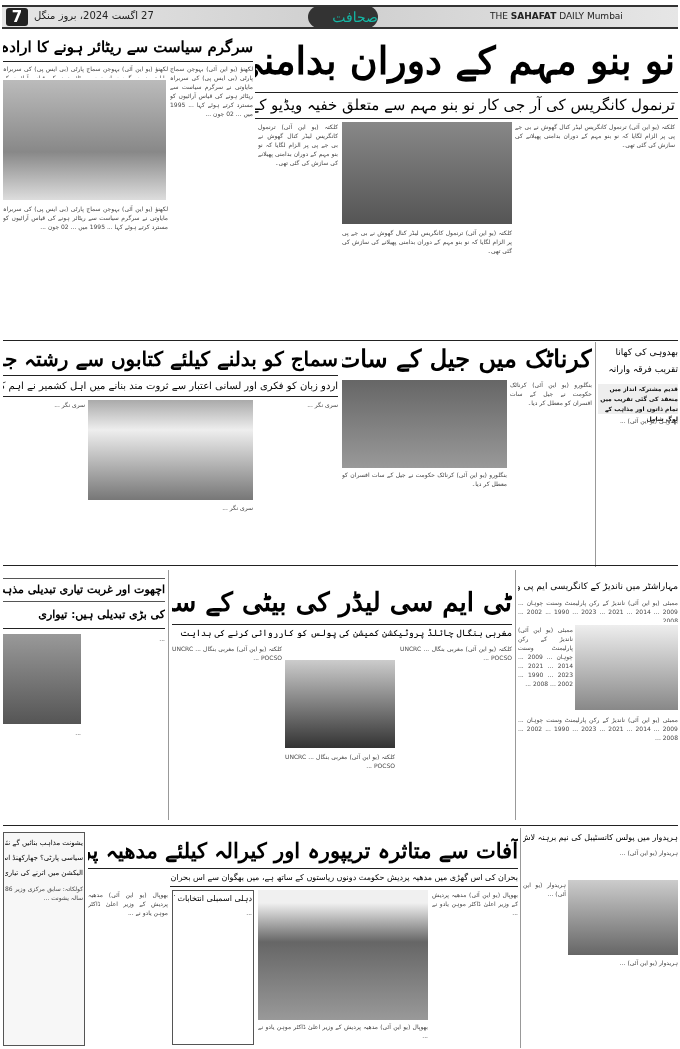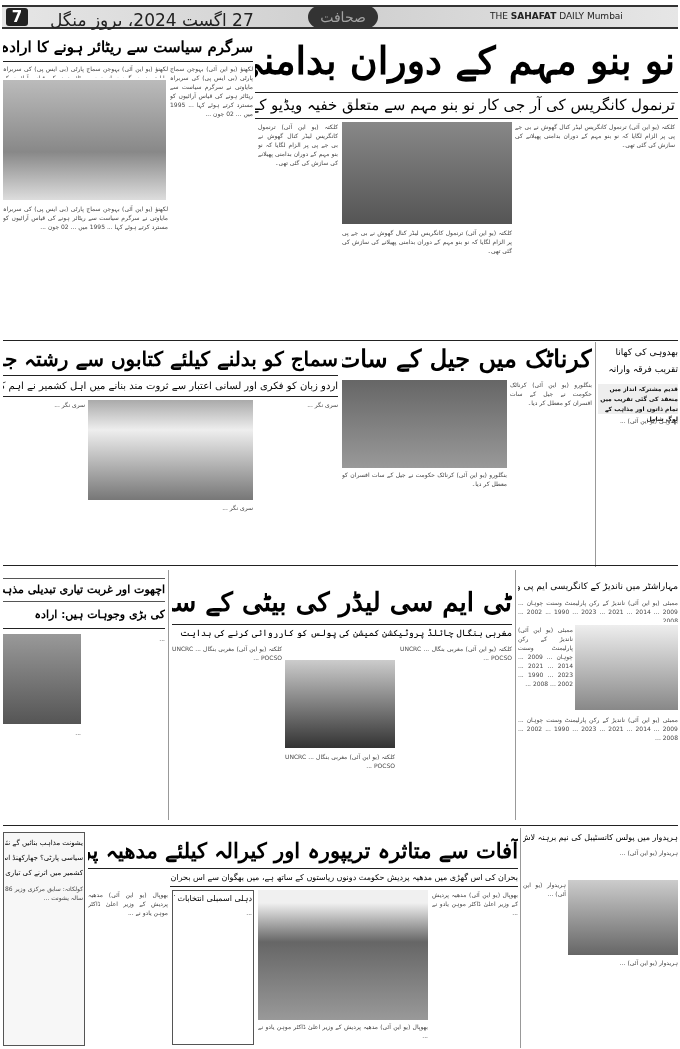--- a/index.html
+++ b/index.html
@@ -3,22 +3,22 @@
 <meta charset="utf-8">
 <style>
 *{box-sizing:border-box;margin:0;padding:0}
 body{width:680px;height:1049px;background:#fff;font-family:"DejaVu Sans",sans-serif;position:relative;overflow:hidden;color:#111}
 .abs{position:absolute}
 .rtl{direction:rtl;text-align:right}
 .hr{position:absolute;background:#222;height:1px}
 .vr{position:absolute;background:#999;width:1px}
 .mast{left:2px;top:5px;width:676px;height:24px;border-top:2px solid #333;border-bottom:2px solid #333;background:linear-gradient(90deg,#e6e6e6 0%,#cfcfcf 50%,#e6e6e6 100%)}
 .pgnum{left:6px;top:8px;width:22px;height:18px;background:#222;color:#fff;font-weight:bold;font-size:15px;text-align:center;line-height:18px;border-radius:3px}
-.date{left:50px;top:10px;font-size:17px;color:#222}
-.logo{left:308px;top:6px;width:70px;height:22px;background:#333;color:#a3a3a3;border-radius:11px;text-align:center;font-size:14px;line-height:22px;font-family:"DejaVu Serif",serif}
+.date{left:34px;top:10px;font-size:10px;color:#222}
+.logo{left:308px;top:6px;width:70px;height:22px;background:#333;color:#14b8a6;border-radius:11px;text-align:right;font-size:14px;line-height:22px;font-family:"DejaVu Serif",serif}
 .brand{left:490px;top:11px;font-size:9px;color:#222}
 .brand b{font-weight:bold}
 .h1{font-family:"DejaVu Serif",serif;font-weight:bold;color:#000;white-space:nowrap;overflow:hidden}
 .h2{font-family:"DejaVu Serif",serif;color:#000;white-space:nowrap;overflow:hidden}
 .body{font-size:6px;line-height:9px;color:#444;overflow:hidden;direction:rtl;text-align:justify}
 .photo{background:#777;overflow:hidden}
 .box{border:1px solid #555}
 .boxbold{background:#eee;font-weight:bold;font-size:8px;line-height:11px}
 </style>
 </head>
@@ -79,21 +79,21 @@
 
 <div class="vr" style="left:515px;top:570px;height:250px"></div>
 <div class="abs h2 rtl" style="left:518px;top:578px;width:160px;height:16px;font-size:9px;line-height:16px">مہاراشٹر میں ناندیڑ کے کانگریسی ایم پی وسنت چوہان چل بسے</div>
 <div class="abs photo" style="left:575px;top:625px;width:103px;height:85px;background:linear-gradient(180deg,#eee,#888)"></div>
 <div class="abs body" style="left:518px;top:598px;width:160px;height:24px">ممبئی (یو این آئی) ناندیڑ کے رکن پارلیمنٹ وسنت چوہان ... 2009 ... 2014 ... 2021 ... 2023 ... 1990 ... 2002 ... 2008 ...</div>
 <div class="abs body" style="left:518px;top:625px;width:55px;height:90px">ممبئی (یو این آئی) ناندیڑ کے رکن پارلیمنٹ وسنت چوہان ... 2009 ... 2014 ... 2021 ... 2023 ... 1990 ... 2002 ... 2008 ...</div>
 <div class="abs body" style="left:518px;top:715px;width:160px;height:105px">ممبئی (یو این آئی) ناندیڑ کے رکن پارلیمنٹ وسنت چوہان ... 2009 ... 2014 ... 2021 ... 2023 ... 1990 ... 2002 ... 2008 ...</div>
 
 <div class="vr" style="left:168px;top:570px;height:250px"></div>
 <div class="abs h2 rtl box" style="left:3px;top:578px;width:162px;height:24px;font-size:11px;line-height:22px;font-weight:bold;border-width:1px 0">اچھوت اور غربت تیاری تبدیلی مذہب</div>
-<div class="abs h2 rtl" style="left:3px;top:604px;width:162px;height:22px;font-size:11px;line-height:22px;font-weight:bold">کی بڑی وجوہات ہیں: ارادہ</div>
+<div class="abs h2 rtl" style="left:3px;top:604px;width:162px;height:22px;font-size:11px;line-height:22px;font-weight:bold">کی بڑی تبدیلی ہیں: تیواری</div>
 <div class="hr" style="left:3px;top:628px;width:162px"></div>
 <div class="abs photo" style="left:3px;top:634px;width:78px;height:90px;background:linear-gradient(180deg,#999,#555)"></div>
 <div class="abs body" style="left:84px;top:634px;width:81px;height:186px">...</div>
 <div class="abs body" style="left:3px;top:728px;width:78px;height:92px">...</div>
 
 <div class="hr" style="left:3px;top:825px;width:675px"></div>
 
 <div class="abs h1 rtl" style="left:88px;top:834px;width:430px;height:34px;font-size:21px;line-height:34px">آفات سے متاثرہ تریپورہ اور کیرالہ کیلئے مدھیہ پردیش سے 20 کروڑ روپے کی امداد</div>
 <div class="hr" style="left:88px;top:868px;width:430px"></div>
 <div class="abs h2 rtl" style="left:170px;top:870px;width:348px;height:16px;font-size:8px;line-height:16px">بحران کی اس گھڑی میں مدھیہ پردیش حکومت دونوں ریاستوں کے ساتھ ہے، میں بھگوان سے اس بحران سے نکلنے کیلئے دعا گو ہوں: موہن یادو</div>
@@ -109,16 +109,16 @@
 <div class="vr" style="left:520px;top:828px;height:220px"></div>
 <div class="abs h2 rtl" style="left:523px;top:830px;width:155px;height:16px;font-size:8px;line-height:16px">ہریدوار میں پولس کانسٹیبل کی نیم برہنہ لاش ملنے سے افرا تفری</div>
 <div class="abs photo" style="left:568px;top:880px;width:110px;height:75px;background:linear-gradient(180deg,#ccc,#666)"></div>
 <div class="abs body" style="left:523px;top:848px;width:155px;height:30px">ہریدوار (یو این آئی) ...</div>
 <div class="abs body" style="left:523px;top:880px;width:43px;height:165px">ہریدوار (یو این آئی) ...</div>
 <div class="abs body" style="left:568px;top:958px;width:110px;height:87px">ہریدوار (یو این آئی) ...</div>
 
 <div class="abs box" style="left:3px;top:832px;width:82px;height:214px;background:#f7f7f7"></div>
 <div class="abs h2 rtl" style="left:5px;top:836px;width:78px;height:14px;font-size:7px;line-height:14px">یشونت مذاہب بنائیں گے نئی</div>
 <div class="abs h2 rtl" style="left:5px;top:851px;width:78px;height:14px;font-size:7px;line-height:14px">سیاسی پارٹی؟ جھارکھنڈ اسمبلی</div>
-<div class="abs h2 rtl" style="left:5px;top:866px;width:78px;height:14px;font-size:7px;line-height:14px">کشمیر میں اترنے کی تیاری</div>
+<div class="abs h2 rtl" style="left:5px;top:866px;width:78px;height:14px;font-size:7px;line-height:14px">الیکشن میں اترنے کی تیاری</div>
 <div class="abs body" style="left:5px;top:884px;width:78px;height:160px">کولکاتہ: سابق مرکزی وزیر 86 سالہ یشونت ...</div>
 
 <div class="abs body" style="left:88px;top:890px;width:80px;height:155px">بھوپال (یو این آئی) مدھیہ پردیش کے وزیر اعلیٰ ڈاکٹر موہن یادو نے ...</div>
 
 </body></html>

